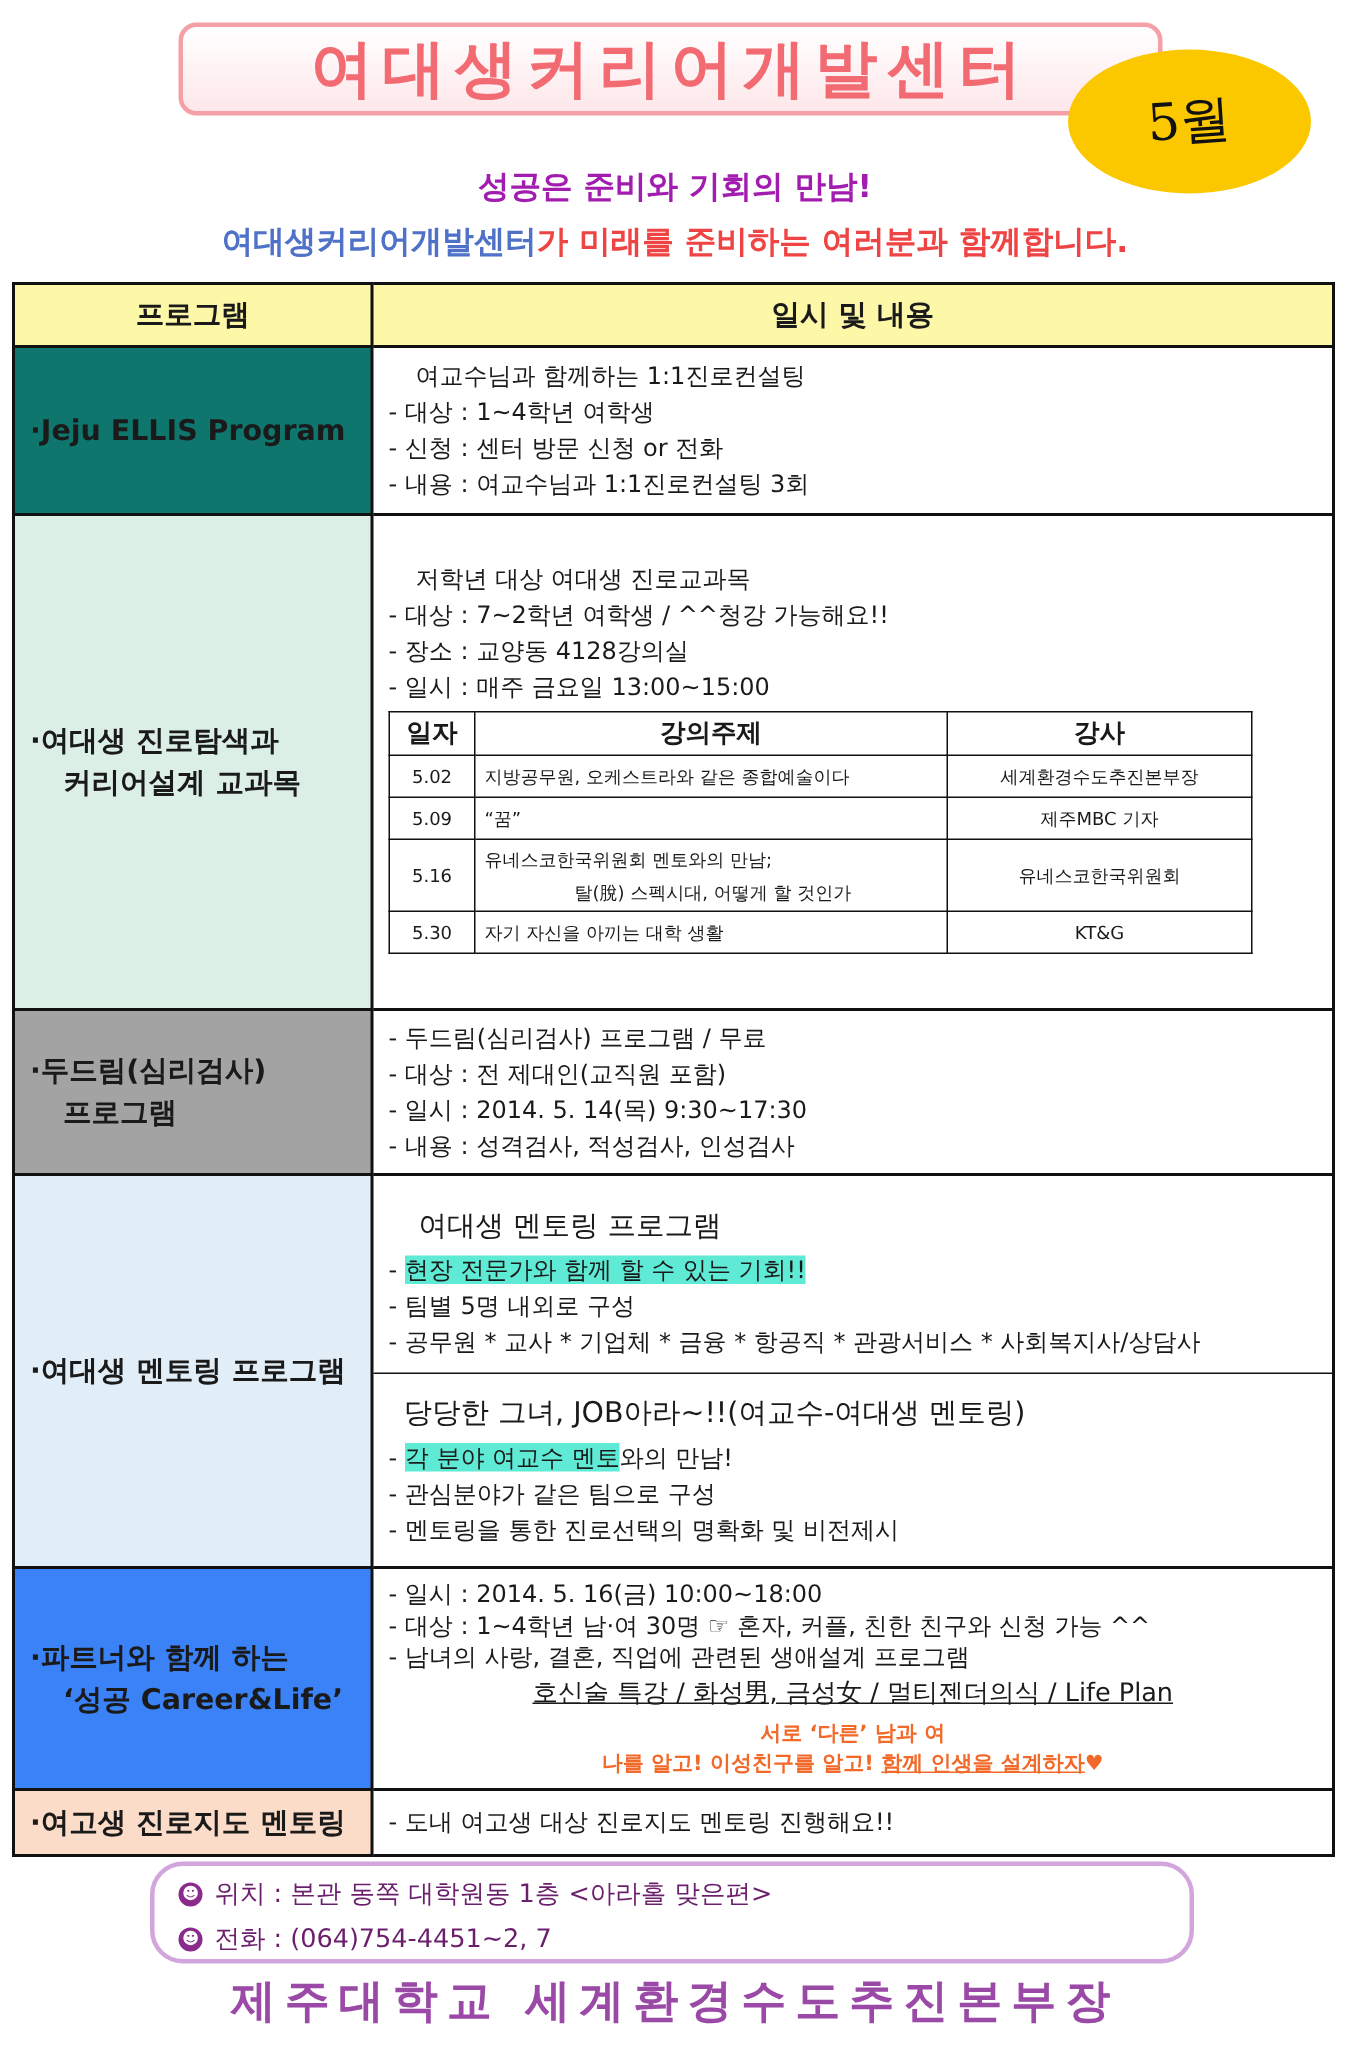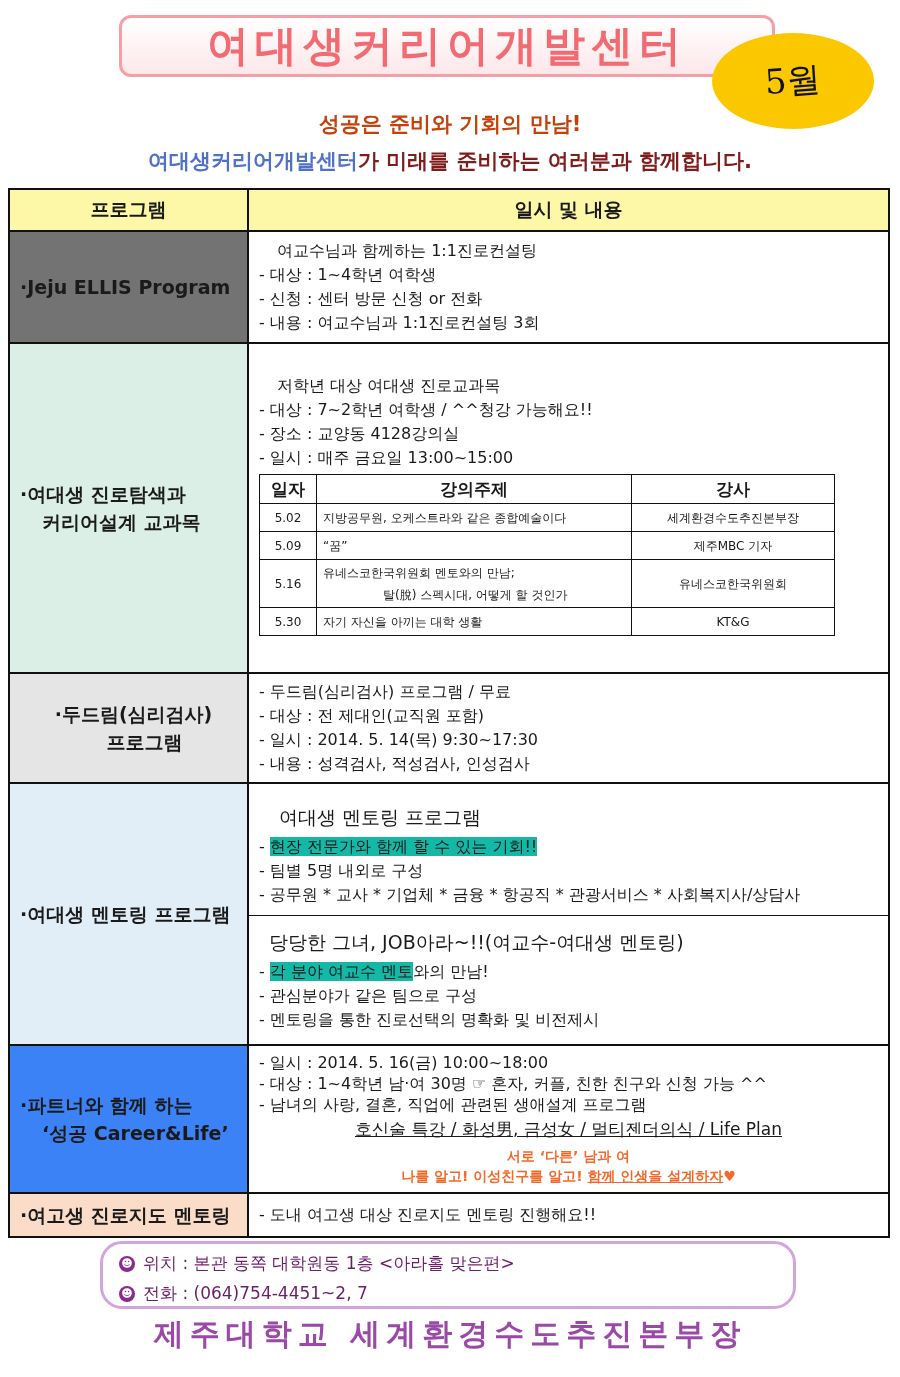--- a/index.html
+++ b/index.html
@@ -7,48 +7,48 @@
          font-family:"DejaVu Sans","Liberation Sans",sans-serif; color:#1a1a1a; }
   .title-box { position:absolute; left:119px; top:15px; width:656px; height:62px;
     border:3px solid #f4a0a6; border-radius:12px;
     background:linear-gradient(#ffffff,#fde7ea); box-sizing:border-box;
     display:flex; align-items:center; justify-content:center; }
   .title-text { font-size:42px; font-weight:bold; color:#f26a72; letter-spacing:6px; }
   .month-badge { position:absolute; left:712px; top:33px; width:162px; height:96px;
     background:#fbc800; border-radius:50%; display:flex; align-items:center; justify-content:center; }
   .month-text { font-family:"DejaVu Serif",serif; font-size:34px; color:#111; transform:rotate(-4deg); }
   .slogan1 { position:absolute; top:110px; left:0; width:900px; text-align:center;
-    font-size:21px; font-weight:bold; color:#c2410c; }
+    font-size:21px; font-weight:bold; color:#a21caf; }
   .slogan2 { position:absolute; top:147px; left:0; width:900px; text-align:center;
     font-size:21px; font-weight:bold; }
   .slogan2 .blue { color:#4f72c8; }
-  .slogan2 .teal { color:#7f1d1d; }
+  .slogan2 .teal { color:#ef4444; }
 
   table.main { position:absolute; left:8px; top:188px; width:882px; border-collapse:collapse; }
   table.main td, table.main th { border:2px solid #111; padding:0; vertical-align:middle; }
   table.main th { background:#fdf7a8; height:40px; font-size:19px; font-weight:bold; }
   .col-left { width:237px; }
   .prog-name { font-size:19px; font-weight:bold; padding-left:10px !important; line-height:28px; }
-  .bg-pink { background:#737373; }
+  .bg-pink { background:#0f766e; }
   .bg-green { background:#dcefe6; }
-  .bg-lav { background:#e5e5e5;text-align:center; }
+  .bg-lav { background:#a3a3a3; }
   .bg-blue { background:#e2eef7; }
   .bg-yellow { background:#3b82f6; }
   .bg-peach { background:#fbdcc9; }
   .content { padding:6px 10px !important; font-size:16px; line-height:24px; }
   .content .sub { padding-left:18px; }
   .content .line { white-space:nowrap; }
   .ul { text-decoration:underline; }
   table.lec { width:576px; border-collapse:collapse; margin:4px 0 6px 0; }
   table.lec td, table.lec th { border:1.5px solid #111; font-size:12px; height:27px; padding:0 6px; background:#fff; }
   table.lec th { background:#fff; height:28px; font-size:17px; }
   table.lec td.c { text-align:center; }
   .inner-split { border-top:1.5px solid #111; margin:0 -10px; padding:6px 10px; }
   .mentor-h { font-size:19px; padding-left:20px; margin:8px 0 6px; }
-  .hl { background:#14b8a6; }
+  .hl { background:#5eead4; }
   .center { text-align:center; }
   .orange { color:#f26a2a; font-weight:bold; font-size:14px; line-height:20px; }
   .orange .ul2 { text-decoration:underline; }
   .heart { color:#f26a2a; }
   .footer-box { position:absolute; left:100px; top:1241px; width:696px; height:68px;
     border:3px solid #d2a6dc; border-radius:22px; box-sizing:border-box; padding:4px 16px; }
   .footer-line { font-size:17px; color:#6b1e6b; line-height:30px; }
   .smile { display:inline-block; width:16px; height:16px; border-radius:50%; background:#8a2a8a;
     color:#fff; font-size:11px; line-height:16px; text-align:center; margin-right:8px; vertical-align:middle; }
   .footer-title { position:absolute; top:1314px; left:0; width:900px; text-align:center;

